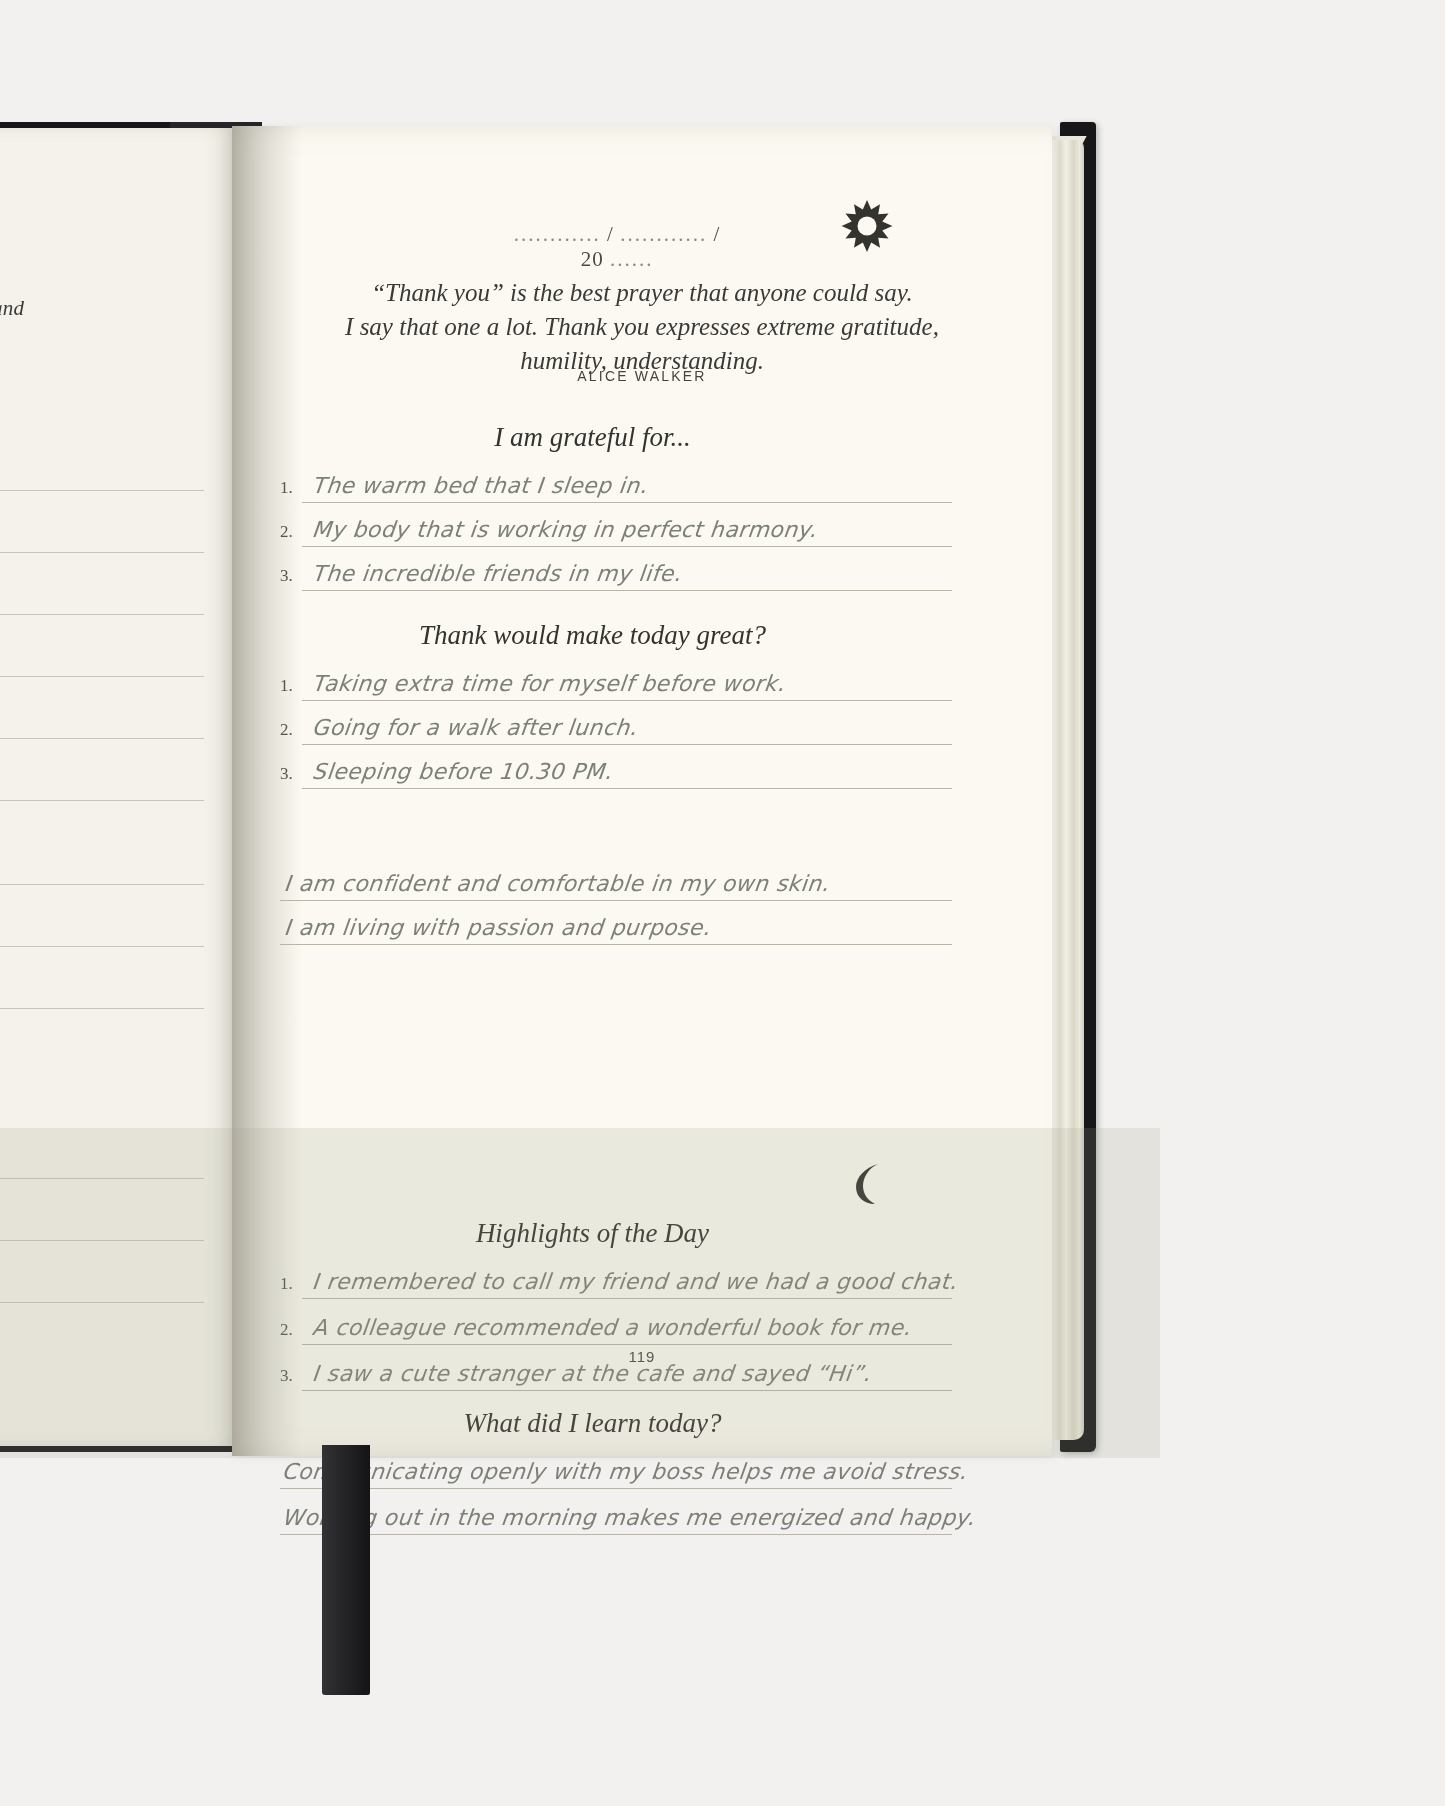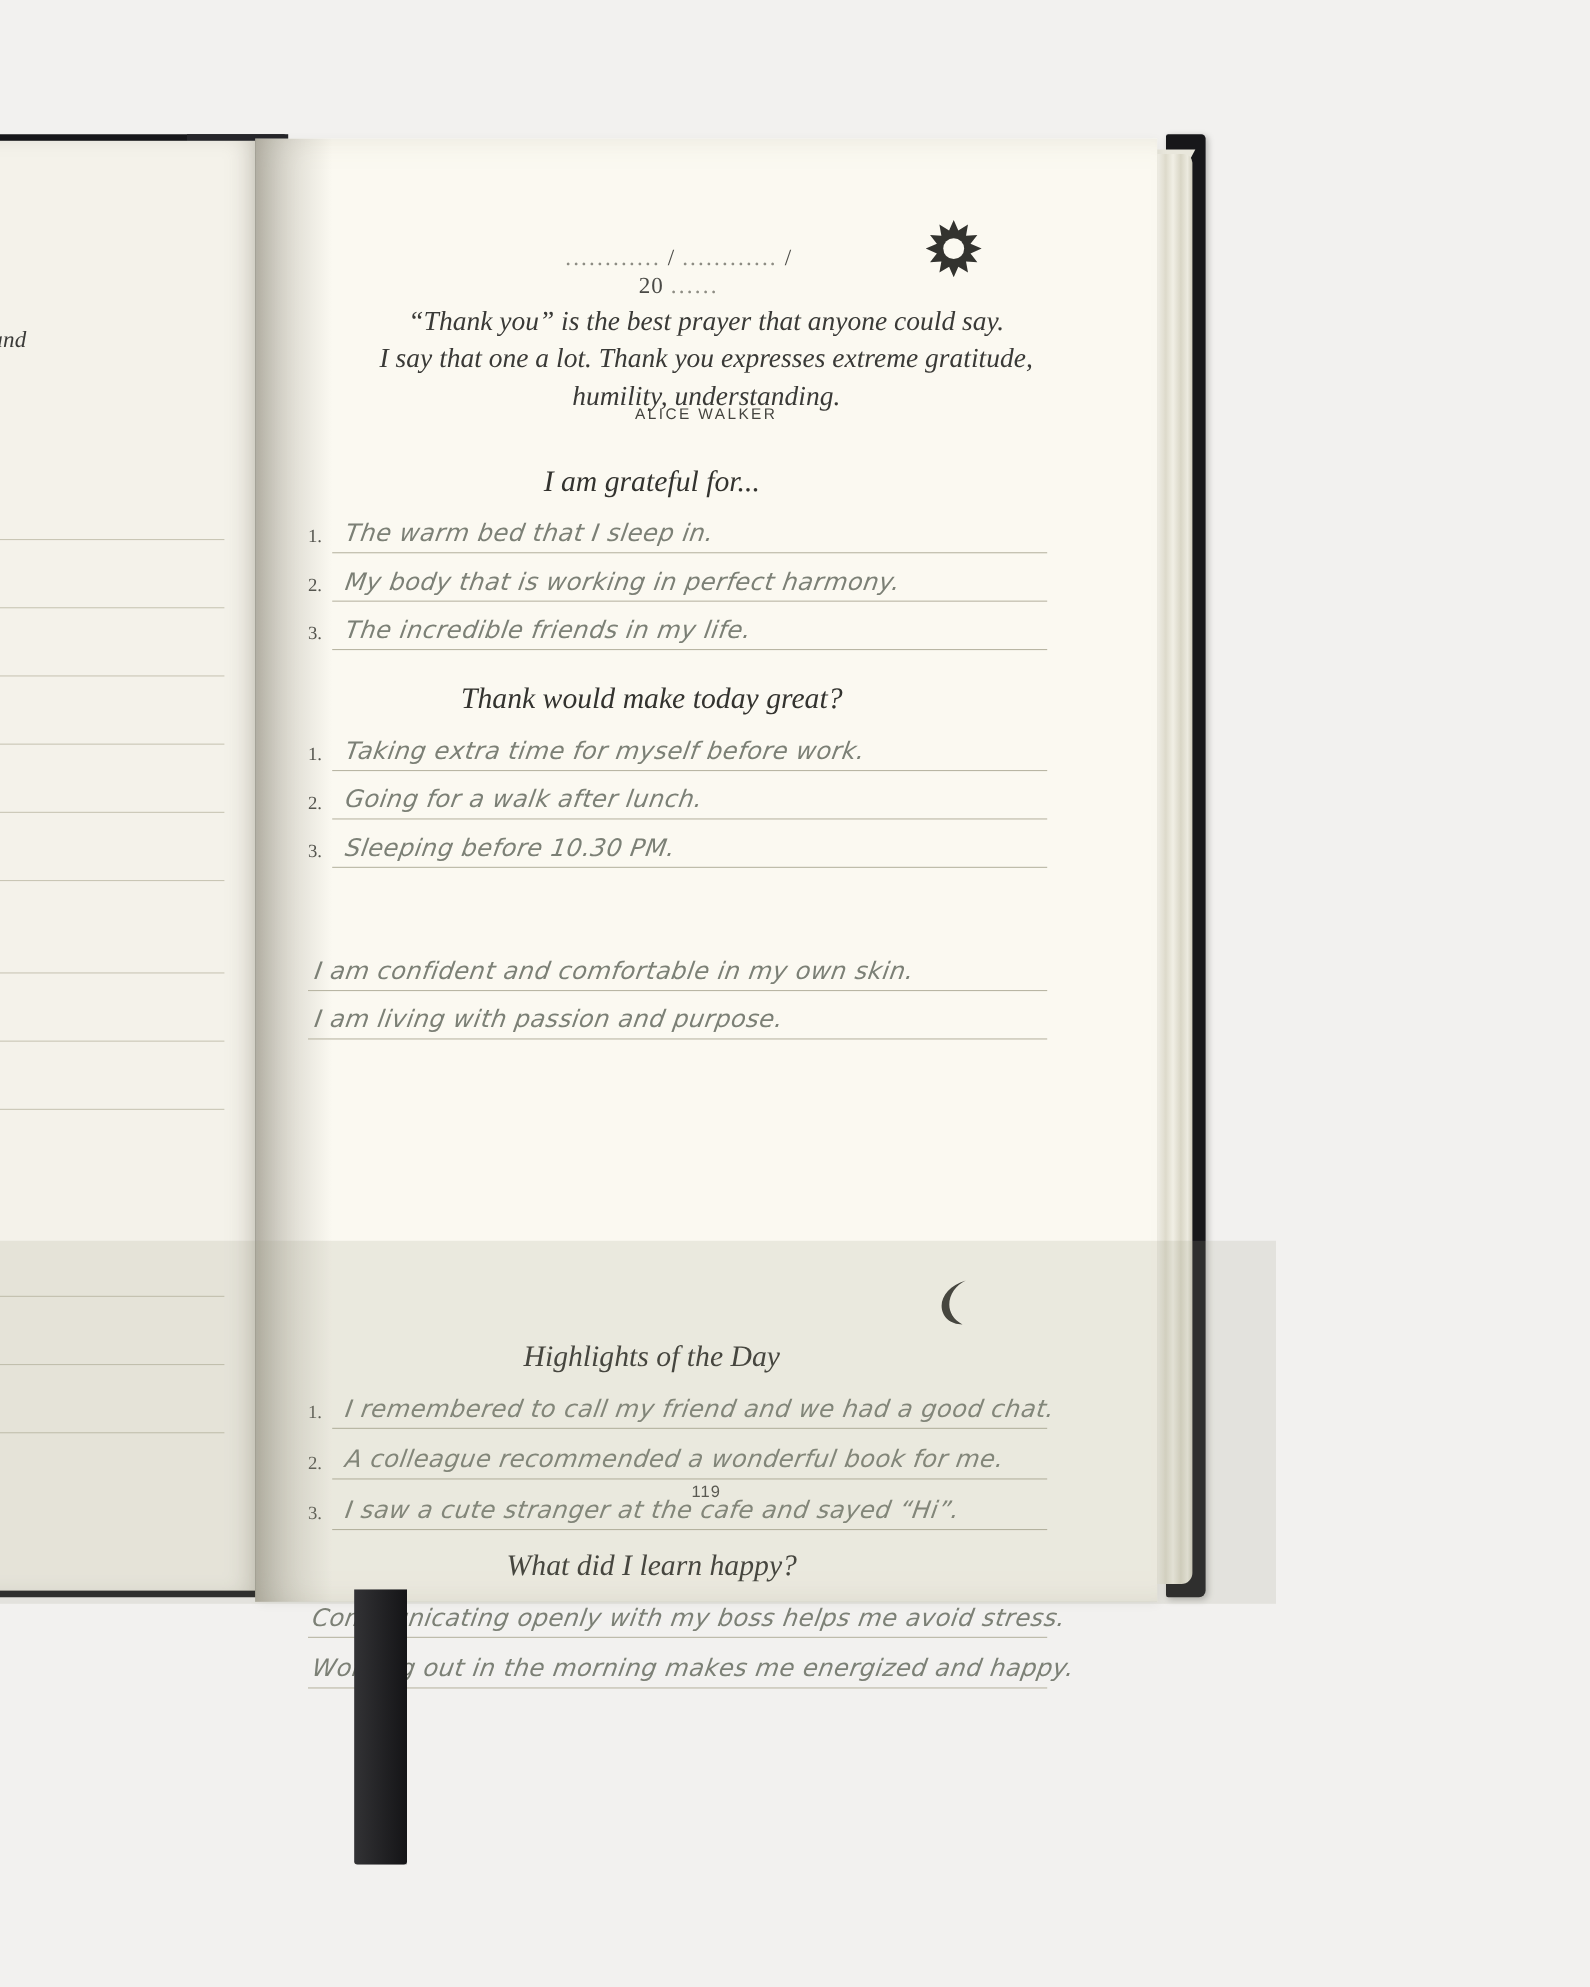--- a/index.html
+++ b/index.html
@@ -390,21 +390,21 @@
       <span class="num">2.</span>
       <span class="rule" style="left:22px; width:650px;"></span>
       <span class="hand" style="left:34px;">A colleague recommended a wonderful book for me.</span>
     </div>
     <div class="entry" style="left:48px; top:1226px; width:672px;">
       <span class="num">3.</span>
       <span class="rule" style="left:22px; width:650px;"></span>
       <span class="hand" style="left:34px;">I saw a cute stranger at the cafe and sayed “Hi”.</span>
     </div>
 
-    <div class="section-title" style="top:1282px;">What did I learn happy?</div>
+    <div class="section-title" style="top:1282px;">What did I learn today?</div>
 
     <div class="entry" style="left:48px; top:1324px; width:672px;">
       <span class="rule" style="left:0; width:672px;"></span>
       <span class="hand" style="left:4px;">Communicating openly with my boss helps me avoid stress.</span>
     </div>
     <div class="entry" style="left:48px; top:1370px; width:672px;">
       <span class="rule" style="left:0; width:672px;"></span>
       <span class="hand" style="left:4px;">Working out in the morning makes me energized and happy.</span>
     </div>
 

